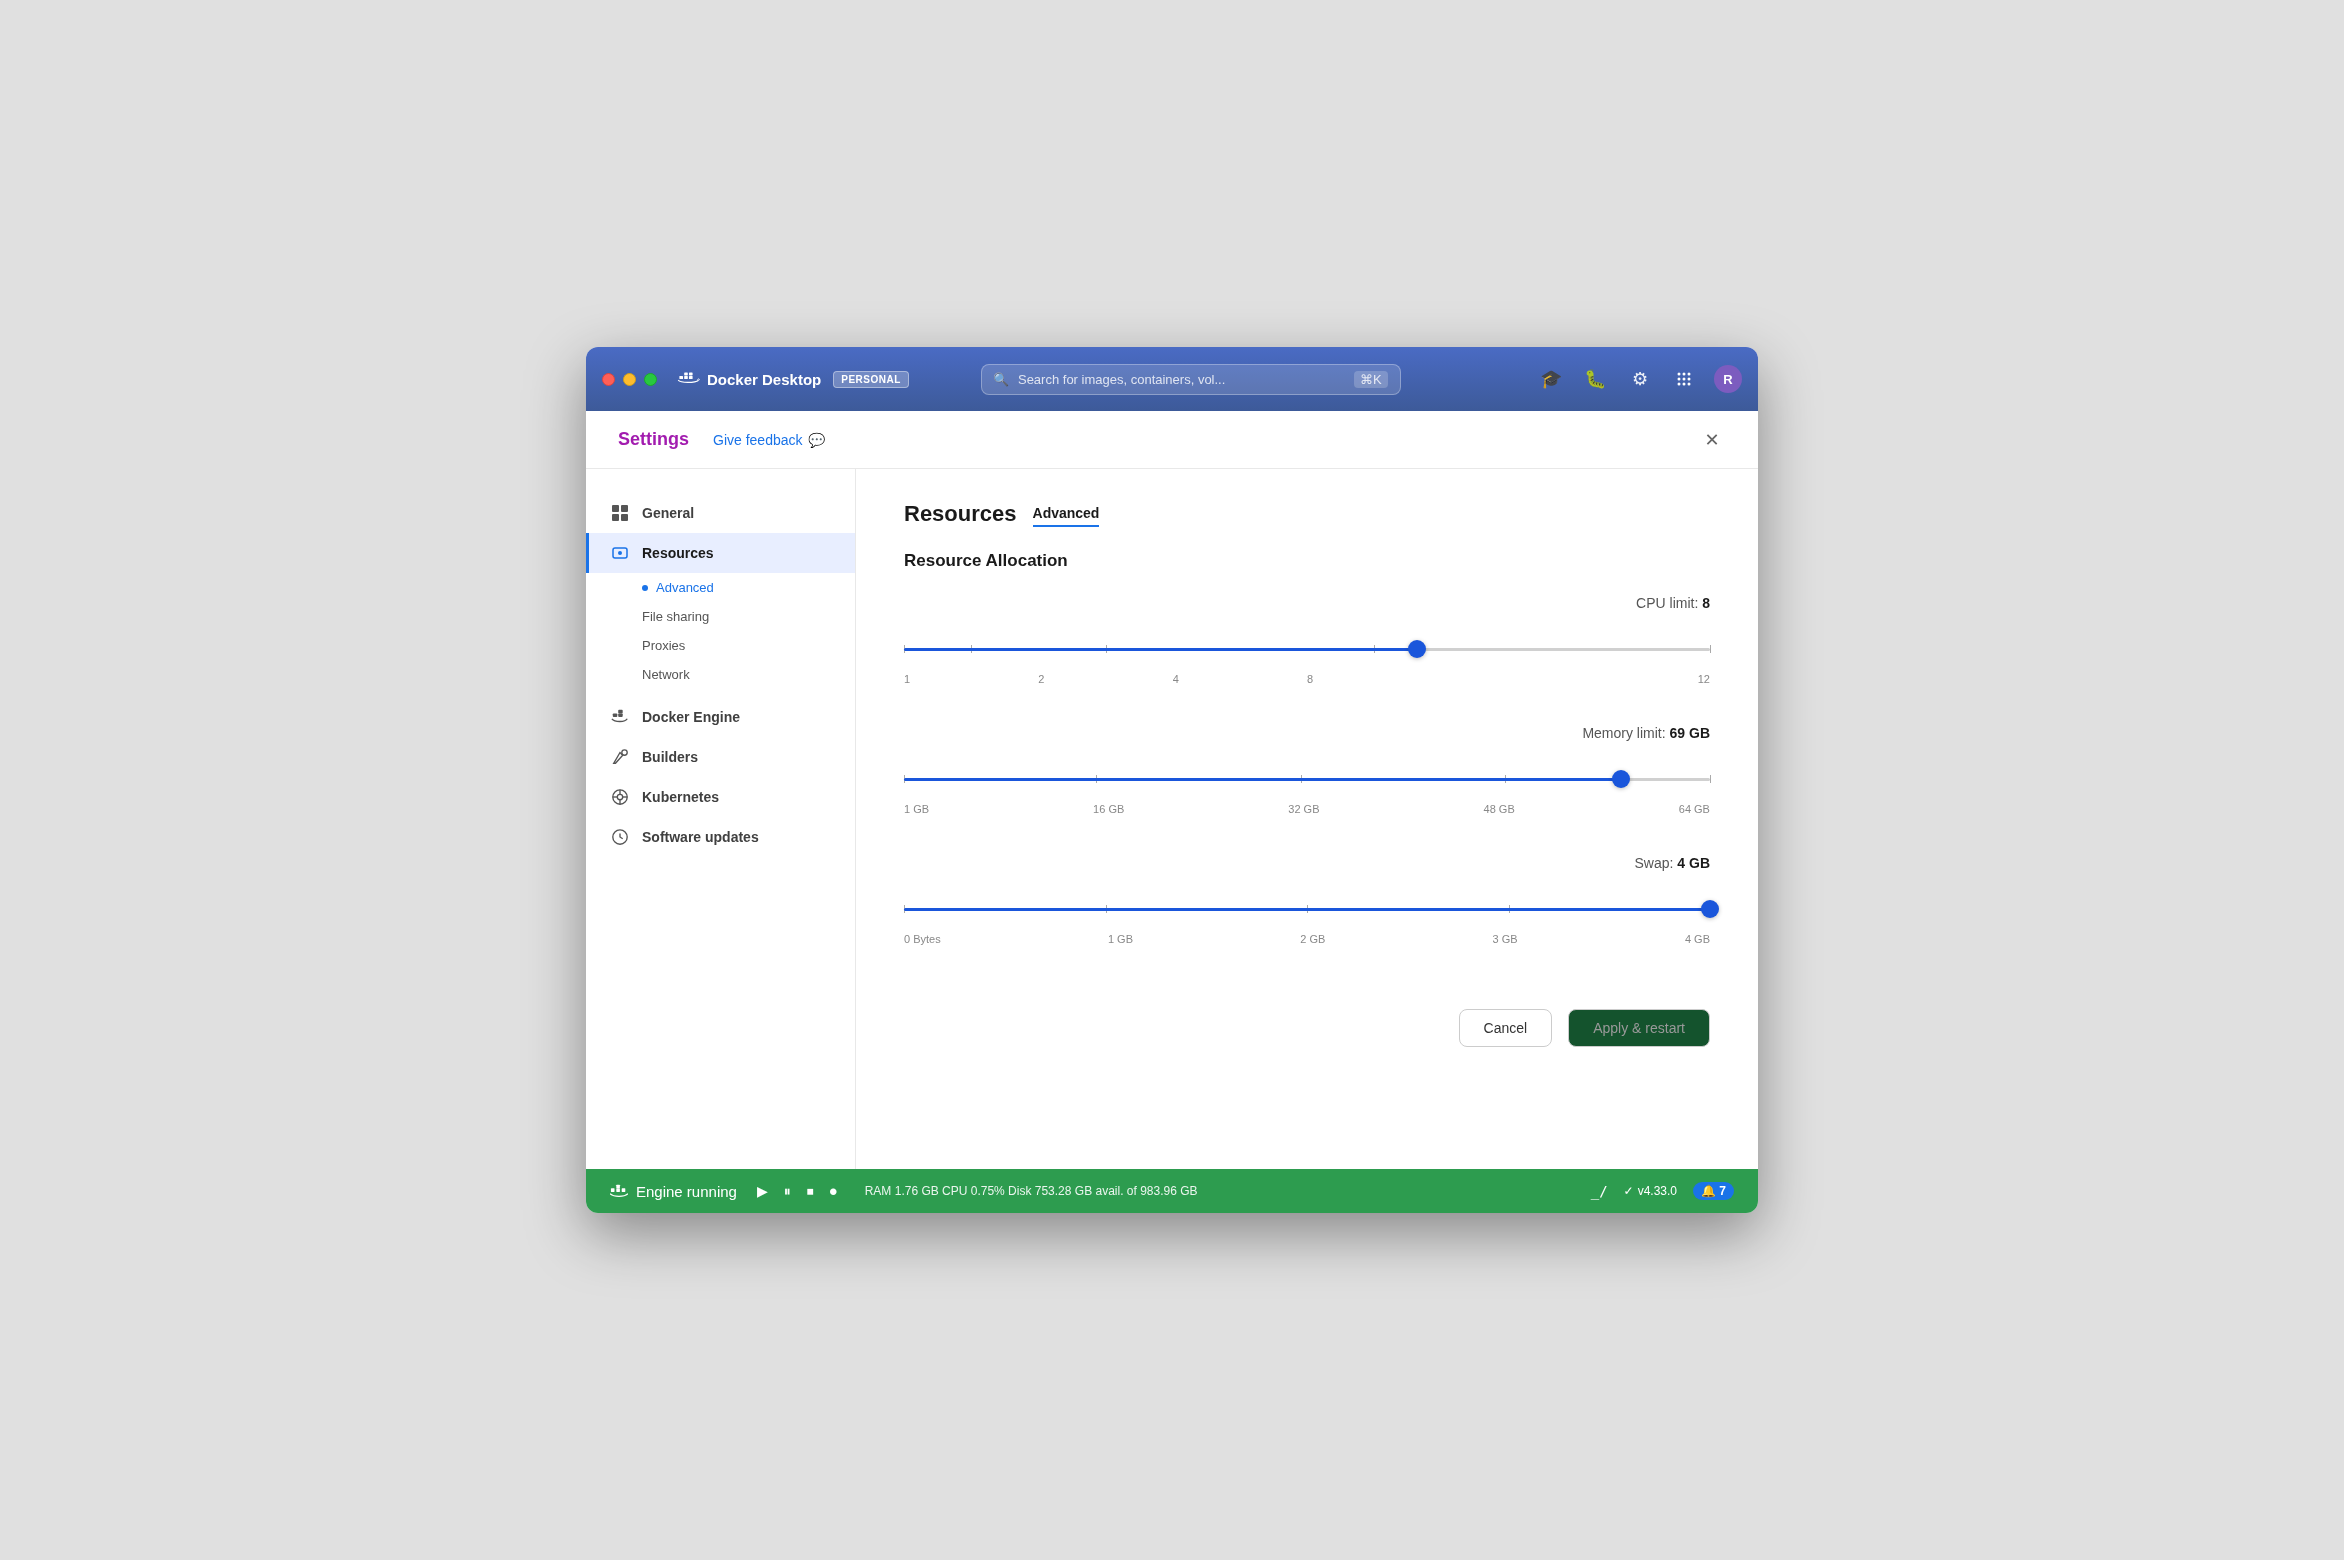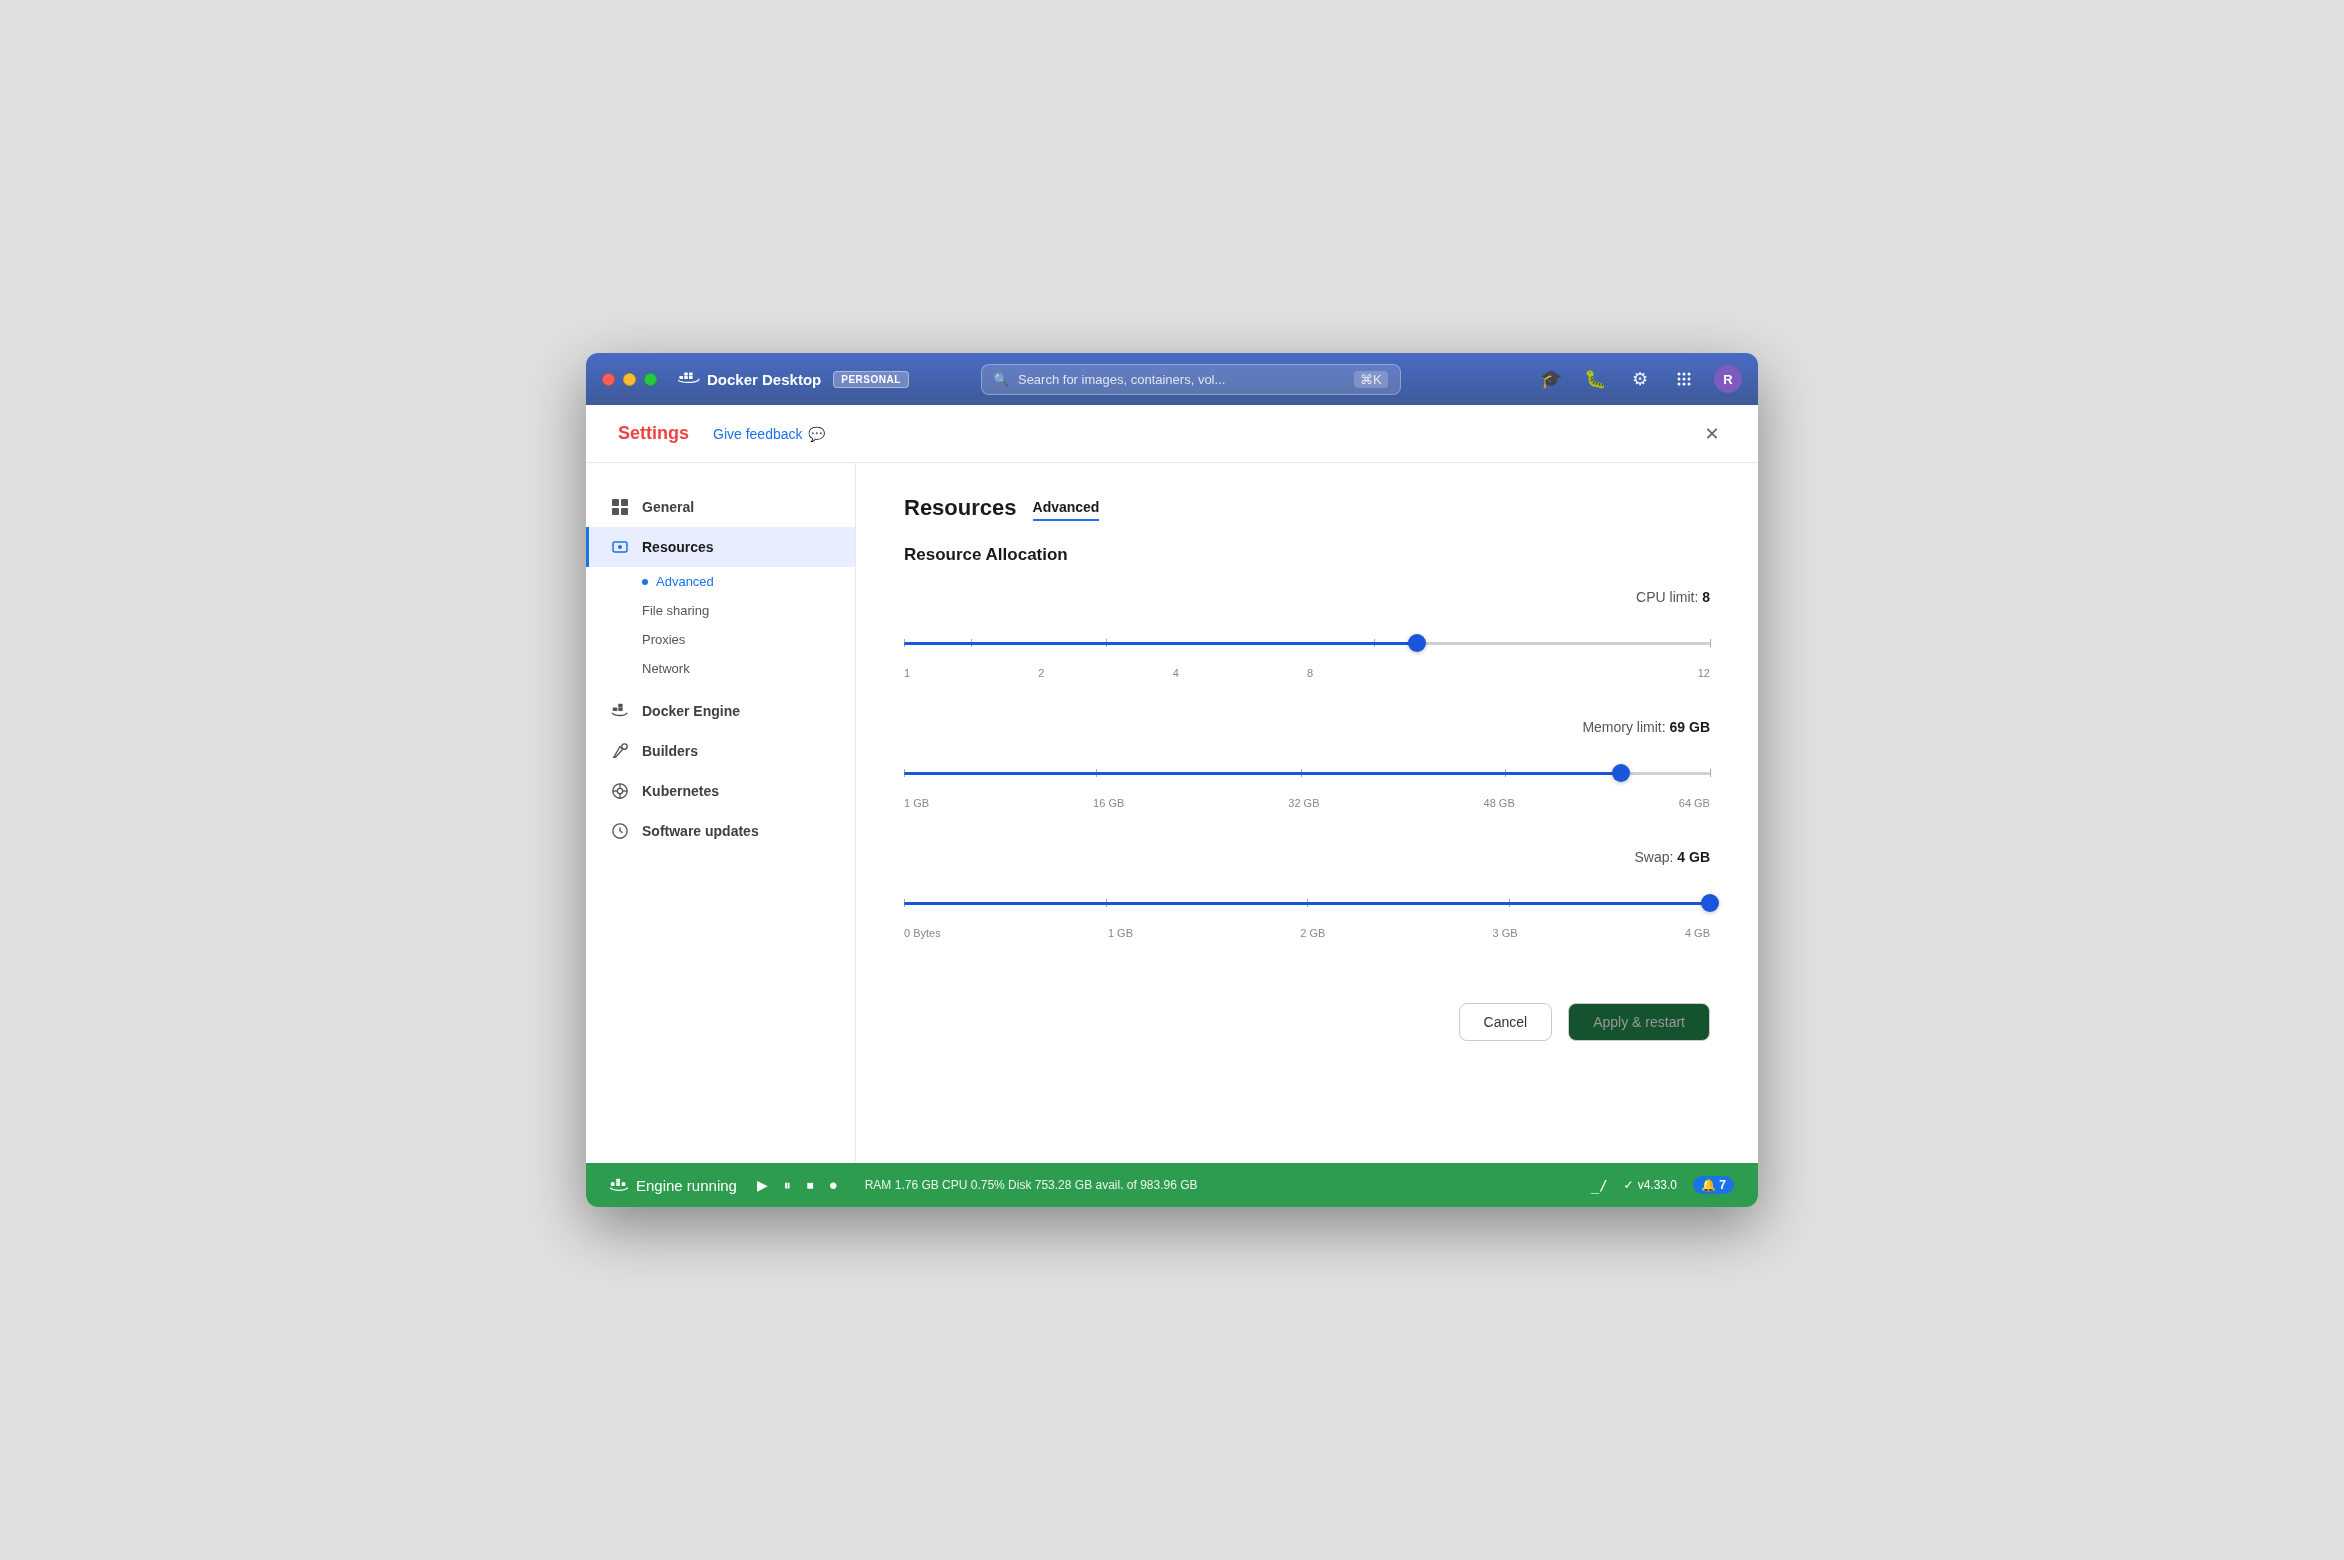--- a/index.html
+++ b/index.html
@@ -16,21 +16,21 @@
       width: 1172px;
       background: #f5f5f5;
       border-radius: 12px;
       overflow: hidden;
       box-shadow: 0 20px 60px rgba(0,0,0,0.4);
     }
     
     .titlebar {
       background: #3d5a99;
       background: linear-gradient(180deg, #4a6bc4 0%, #3d5a99 100%);
-      height: 52px;
+      height: 64px;
       display: flex;
       align-items: center;
       padding: 7px 16px;
       gap: 12px;
     }
     .traffic-lights {
       display: flex;
       gap: 8px;
       align-items: center;
     }
@@ -128,21 +128,21 @@
     .settings-header {
       display: flex;
       align-items: center;
       padding: 18px 32px;
       border-bottom: 1px solid #e8e8e8;
       position: relative;
     }
     .settings-title {
       font-size: 18px;
       font-weight: 700;
-      color: #ef4444;
+      color: #a21caf;
     }
     .give-feedback {
       color: #1a73e8;
       font-size: 14px;
       margin-left: 24px;
       cursor: pointer;
       display: flex;
       align-items: center;
       gap: 6px;
       text-decoration: none;

